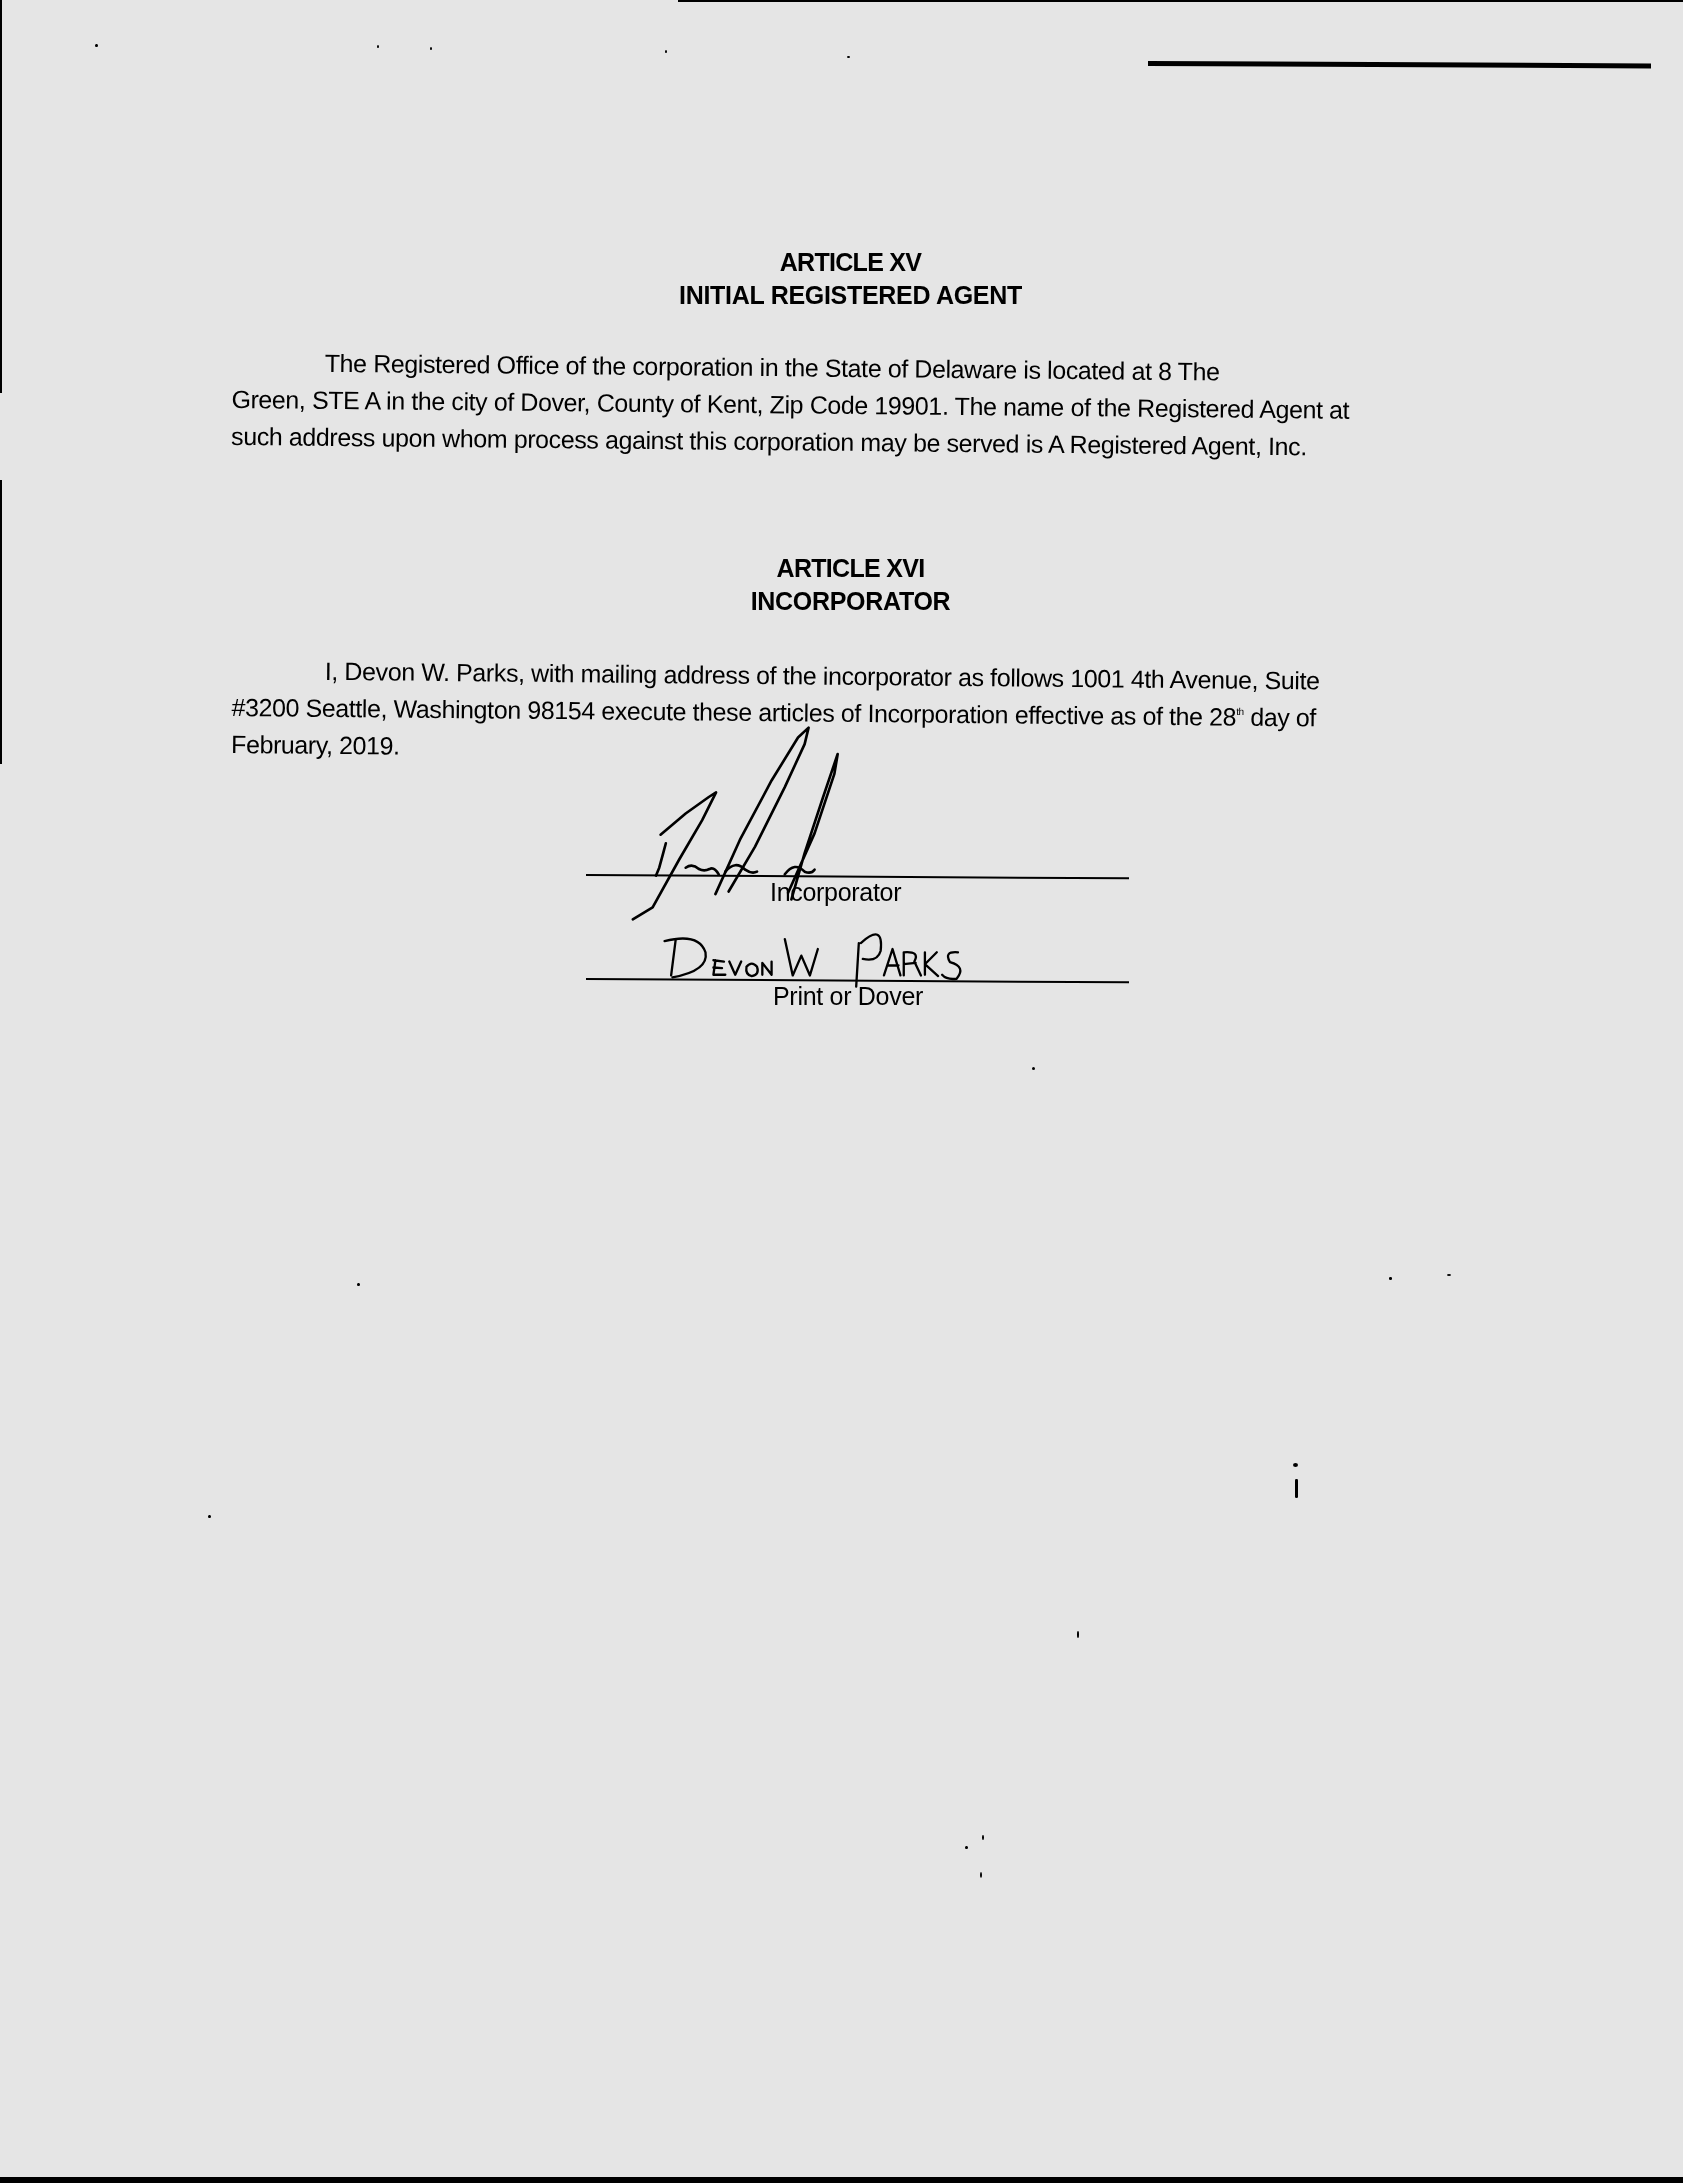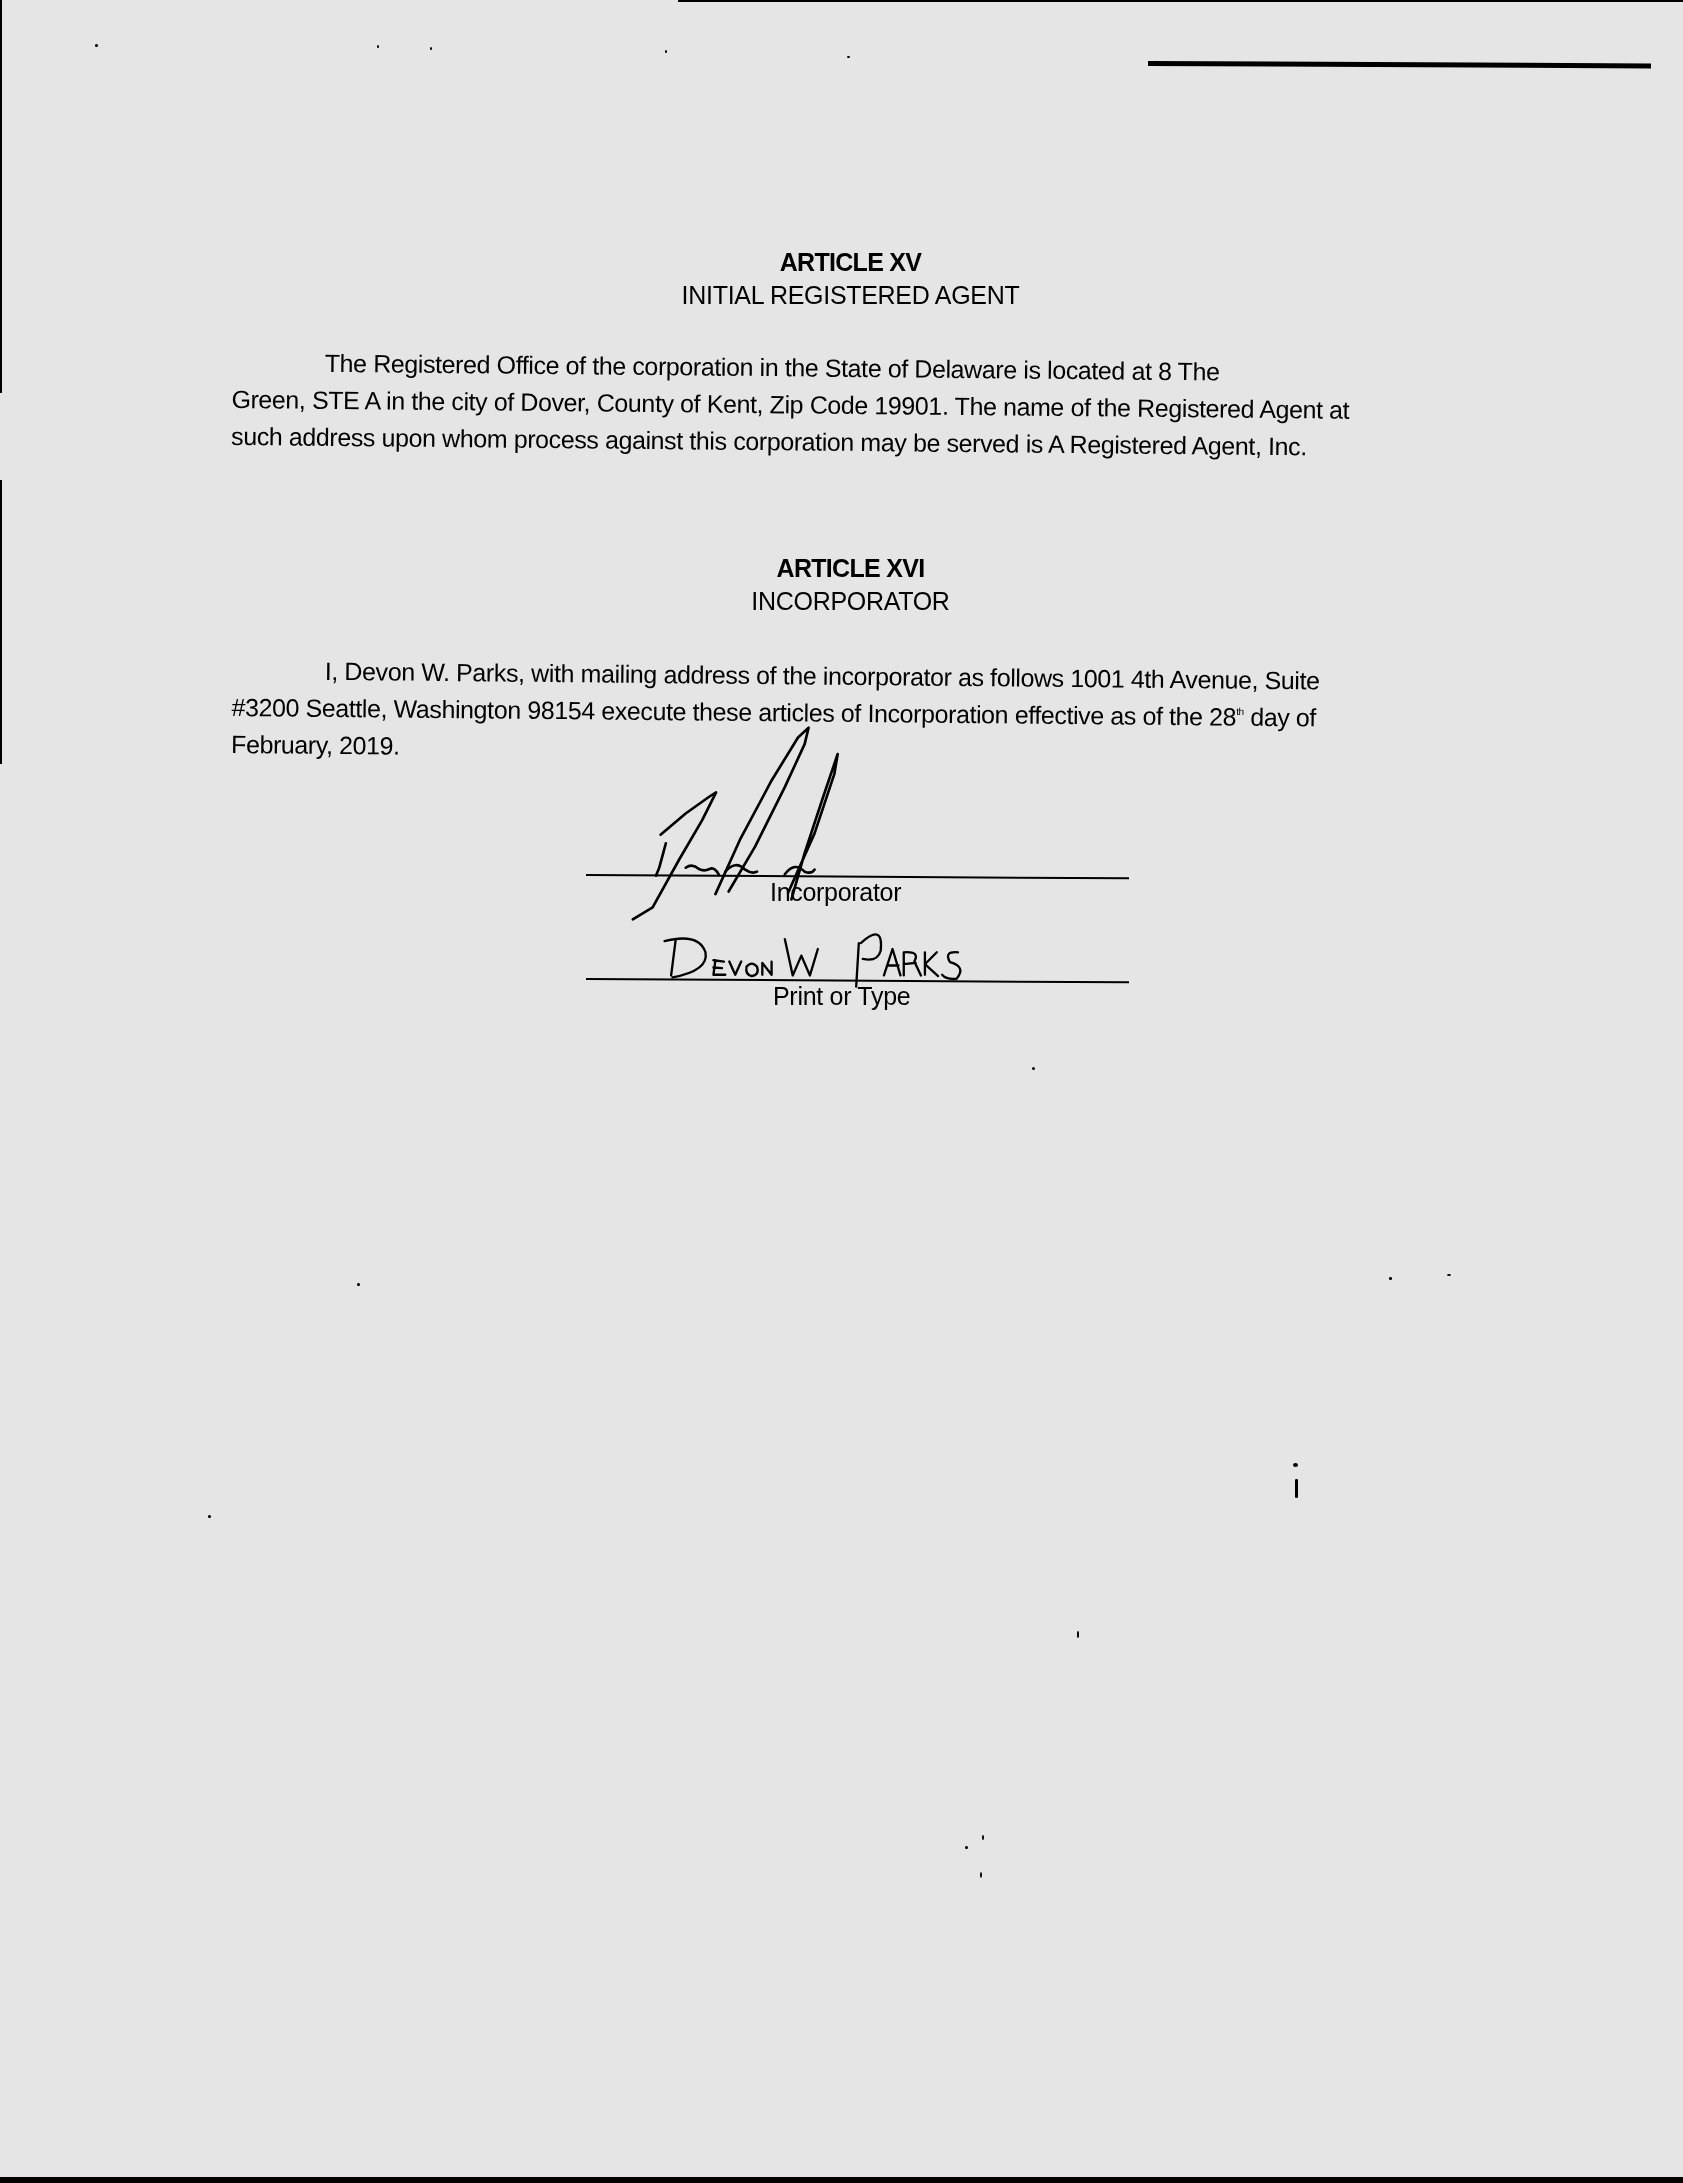--- a/index.html
+++ b/index.html
@@ -10,21 +10,21 @@
   .scan-top-right-rule { position: absolute; left: 1148px; top: 61px; width: 503px; height: 4.6px; background: #000;
                          transform: rotate(0.28deg); transform-origin: left center; }
   .scan-bottom-line { position: absolute; left: 0; top: 2177px; width: 1683px; height: 6px; background: #000; }
   .scan-left-edge { position: absolute; left: 0; top: 0; width: 2px; height: 2183px;
                     background: linear-gradient(#000 0 18%, transparent 18% 22%, #000 22% 35%, transparent 35% 100%); }
   .speck { position: absolute; background: #000; border-radius: 50%; }
 
   .block { position: absolute; left: 232px; width: 1237px; }
   .heading { text-align: center; font-size: 25px; line-height: 33px; }
   .heading .title { font-weight: bold; letter-spacing: -0.7px; }
-  .heading .subtitle { font-weight: normal; letter-spacing: -0.3px; }
+  .heading .subtitle { font-weight: bold; letter-spacing: -0.3px; }
   .para { font-size: 25px; line-height: 37px; letter-spacing: -0.4px; transform: rotate(0.55deg); transform-origin: left top; }
   .para .indent { display: inline-block; width: 93px; }
   sup { font-size: 10px; vertical-align: 10.6px; line-height: 0; }
 
   .sig-area { position: absolute; left: 586px; top: 721px; width: 543px; height: 304px; }
   .sig-line { position: absolute; height: 2px; background: #000; transform-origin: left center; }
   .sig-label { position: absolute; font-size: 25px; letter-spacing: -0.3px; }
   .sig-svg { position: absolute; left: 0; top: 0; width: 543px; height: 304px; }
 </style>
 </head>
@@ -73,21 +73,21 @@
     <div><span class="indent"></span><span>I, Devon W. Parks, with mailing address of the incorporator as follows 1001 4th Avenue, Suite</span></div>
     <div><span>#3200 Seattle, Washington 98154 execute these articles of Incorporation effective as of the 28</span><sup>th</sup><span> day of</span></div>
     <div>February, 2019.</div>
   </div>
 
   <div class="sig-area">
     <div class="sig-line" style="left:0;top:153px;width:543px;transform:rotate(0.35deg);"></div>
     <div class="sig-label" style="left:184px;top:157px;">Incorporator</div>
 
     <div class="sig-line" style="left:0;top:257px;width:543px;transform:rotate(0.35deg);"></div>
-    <div class="sig-label" style="left:187px;top:261px;">Print or Type</div>
+    <div class="sig-label" style="left:187px;top:261px;">Print or Dover</div>
 
     <svg class="sig-svg" viewBox="0 0 820 460">
       <g fill="none" stroke="#000" stroke-width="4" stroke-linecap="round" stroke-linejoin="round">
 
         <path d="M112 172 L150 140 L185 115 L196 108 L175 150 L140 210 L100 282 L70 300"></path>
         <path d="M120 185 L116 200 L110 222 L105 234"></path>
         <path d="M150 222 Q160 215 170 224 Q178 228 186 224 Q193 220 200 232"></path>
         <path d="M210 228 Q225 210 240 225 Q250 232 258 228"></path>
         <path d="M195 262 L232 180 L280 90 L320 25 L336 10 L330 35 L300 100 L255 190 L215 258"></path>
         <path d="M310 270 L330 200 L358 115 L380 50 L375 80 L345 170 L305 260"></path>

